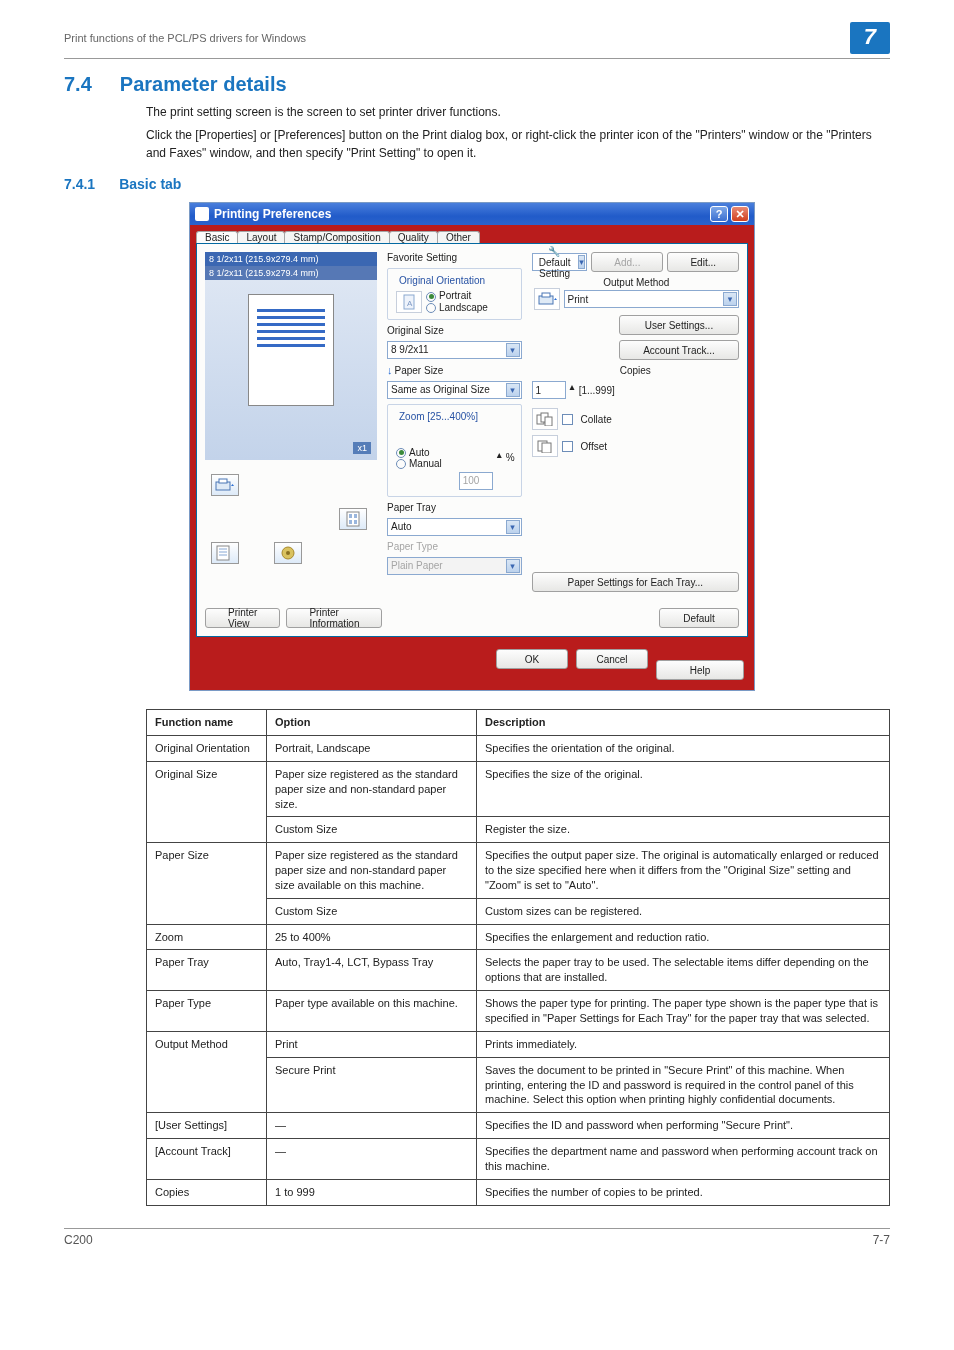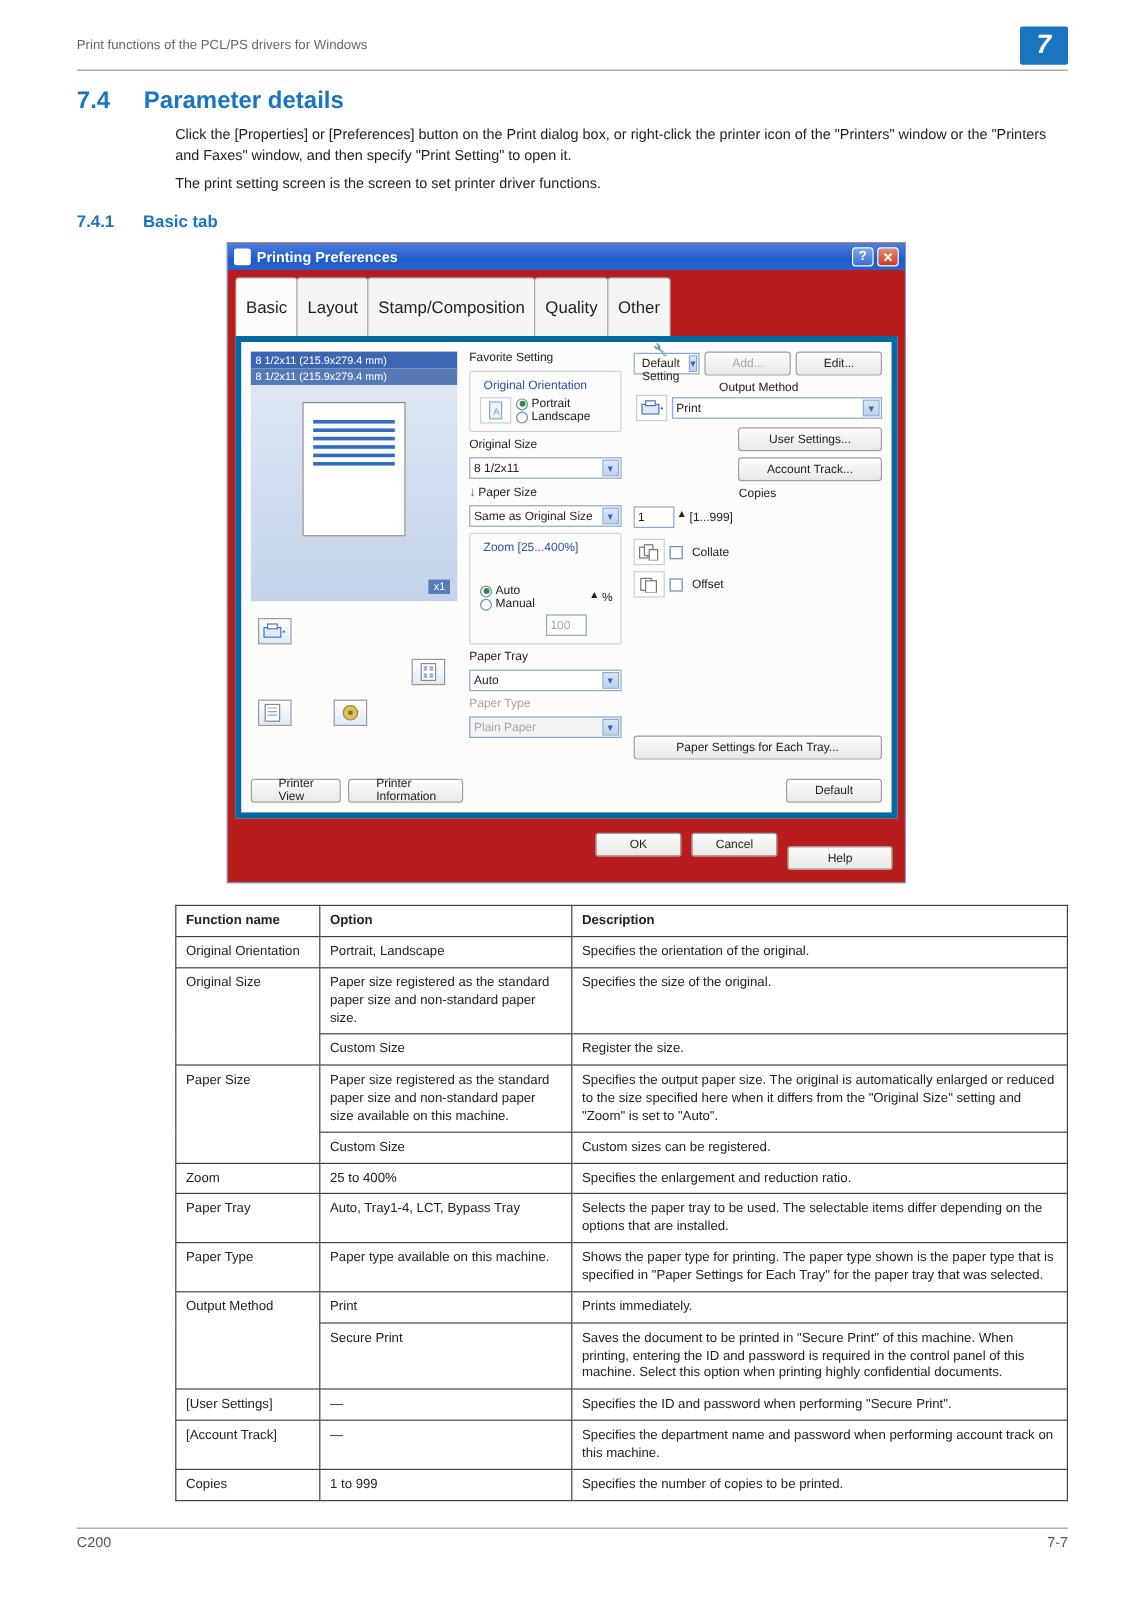--- a/index.html
+++ b/index.html
@@ -63,27 +63,27 @@
     display: flex; align-items: center; justify-content: center;
     font-weight: bold; font-size: 11px; border-radius: 3px;
   }
   .titlebar .tq { background: linear-gradient(#7ea8e8,#3b6fd0); }
   .titlebar .tx { background: linear-gradient(#e88a74,#d13f1e); }
 
   .tabs { display: flex; padding: 6px 6px 0 6px; gap: 0; }
   .tab {
     border: 1px solid #a5a5a5; border-bottom: none;
     border-radius: 3px 3px 0 0;
-    padding: 16px 8px; font-size: 14px;
+    padding: 0 8px; font-size: 10px;
     background: #f5f5f4; margin-right: -1px;
   }
   .tab.active { background: #fcfcfb; }
 
   .dialog .content {
-    border: 5px solid #0369a1;
+    border: 1px solid #0369a1;
     margin: 0 6px 6px 6px;
     background: #fcfcfb;
     padding: 8px;
     display: flex; gap: 10px;
   }
   .col-left { width: 172px; }
   .preview-head {
     background: #3b67b2; color: #fff;
     font-size: 9px; padding: 2px 4px;
   }
@@ -197,22 +197,22 @@
   <div class="topbar">
     <span>Print functions of the PCL/PS drivers for Windows</span>
     <span class="chapnum">7</span>
   </div>
   <div class="hr"></div>
 
   <div class="h1">
     <span class="num">7.4</span><span>Parameter details</span>
   </div>
   <div class="body-indent">
+    <p>The print setting screen is the screen to set printer driver functions.</p>
     <p>Click the [Properties] or [Preferences] button on the Print dialog box, or right-click the printer icon of the "Printers" window or the "Printers and Faxes" window, and then specify "Print Setting" to open it.</p>
-    <p>The print setting screen is the screen to set printer driver functions.</p>
   </div>
 
   <div class="h2">
     <span class="num">7.4.1</span><span>Basic tab</span>
   </div>
 
   <div class="dialog-wrap">
     <div class="dialog">
       <div class="titlebar">
         <span class="ticon"></span>
@@ -302,21 +302,21 @@
               </span>
               <div>
                 <div><span class="radio on"></span><span class="lbl">Portrait</span></div>
                 <div><span class="radio"></span><span class="lbl">Landscape</span></div>
               </div>
             </div>
           </div>
 
           <div class="lbl">Original Size</div>
           <div class="select" style="width:100%;">
-            <span>8 1/2x11</span>
+            <span>8 9/2x11</span>
               <span class="chev">▾</span>
           </div>
 
           <div class="lbl"><span class="bluearrow">↓</span><span>Paper Size</span></div>
           <div class="select" style="width:100%;">
             <span>Same as Original Size</span>
               <span class="chev">▾</span>
           </div>
 
           <div class="grpbox">

